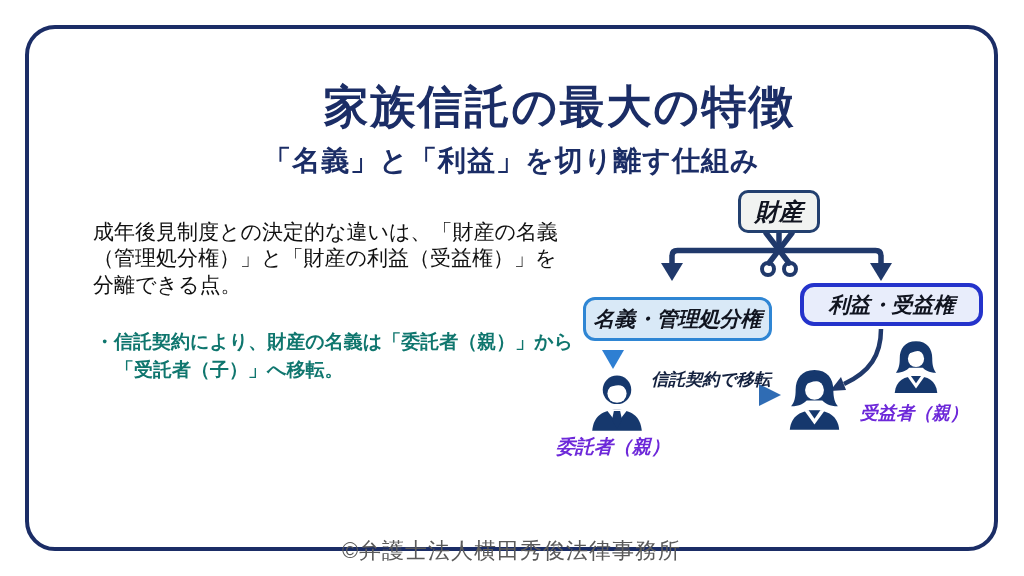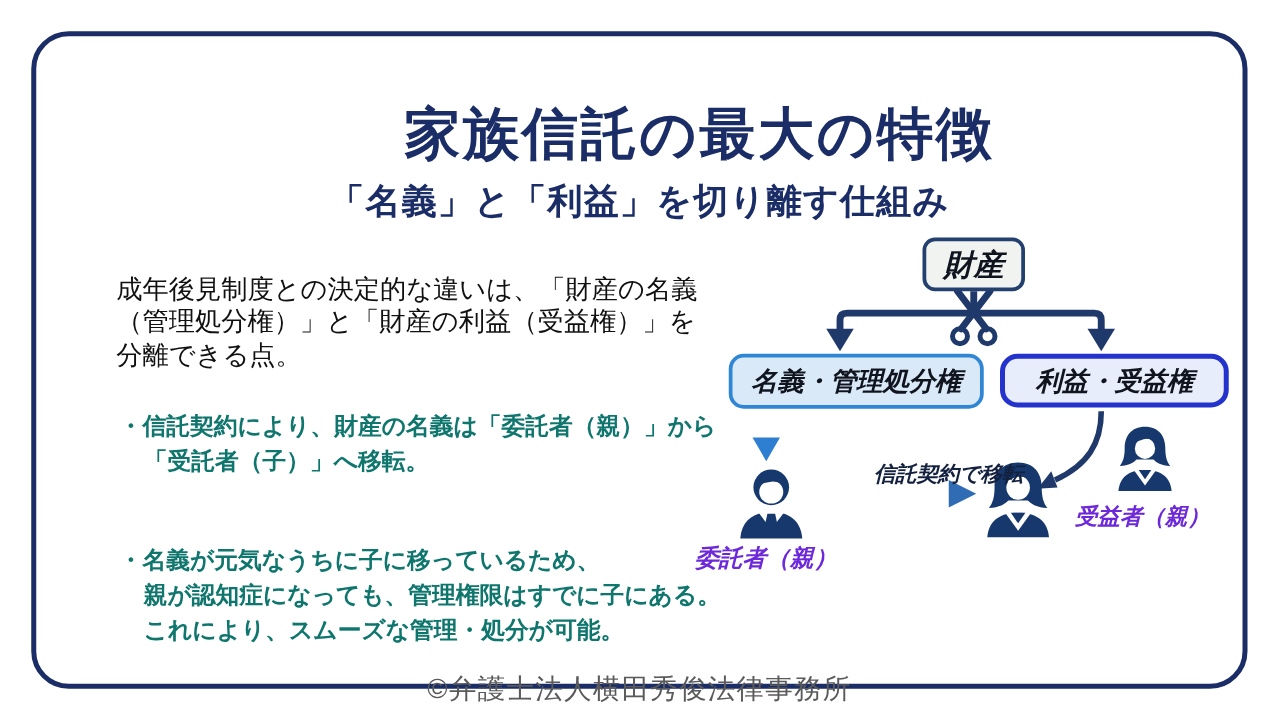--- a/index.html
+++ b/index.html
@@ -43,35 +43,35 @@
   .diagram svg.overlay{position:absolute;left:0;top:0;}
   .dbox{
     position:absolute;box-sizing:border-box;display:flex;align-items:center;
     justify-content:center;font-weight:700;color:#10141f;text-align:center;
   }
   #box-property{
     left:178px;top:10px;width:82px;height:43px;background:#f1f3f1;
     border:3px solid #23406f;border-radius:10px;font-size:24px;
   }
   #box-ownership{
-    left:23px;top:103px;width:204px;height:44px;background:#d9e9f7;
+    left:23px;top:117px;width:189px;height:44px;background:#d9e9f7;
     border:3px solid #2f86d4;border-radius:12px;font-size:21px;
   }
   #box-benefit{
     left:240px;top:103px;width:183px;height:43px;background:#e8edfb;
     border:4px solid #2433cb;border-radius:14px;font-size:21px;
   }
   .plabel{
     position:absolute;font-weight:700;font-size:19px;color:#6d28d9;
     text-align:center;white-space:nowrap;
   }
   #label-settlor{left:-7px;top:254px;width:120px;}
   #label-trustee{left:190px;top:255px;width:120px;}
   #label-beneficiary{left:295px;top:221px;width:118px;font-size:18px;}
-  #label-transfer{left:91px;top:188px;width:120px;font-size:17px;color:#13213f;margin-left:48px;}
+  #label-transfer{left:91px;top:188px;width:120px;font-size:17px;color:#13213f;}
   .navy-stroke{stroke:#20396b;}
   .navy-fill{fill:#20396b;}
   .person{fill:#16386d;}
   .person-light{fill:#ffffff;}
 </style>
 </head>
 <body>
 
 <div class="card">
 
@@ -80,25 +80,20 @@
 
   <div class="intro">成年後見制度との決定的な違いは、「財産の名義
 （管理処分権）」と「財産の利益（受益権）」を
 分離できる点。</div>
 
   <ul class="bullets" id="bullets-transfer">
     <li>・信託契約により、財産の名義は「委託者（親）」から
 「受託者（子）」へ移転。</li>
   </ul>
 
-  <ul class="bullets" id="bullets-benefit">
-    <li>・名義が元気なうちに子に移っているため、
-親が認知症になっても、管理権限はすでに子にある。
-これにより、スムーズな管理・処分が可能。</li>
-  </ul>
 
   <div class="footer">©弁護士法人横田秀俊法律事務所</div>
 </div>
 
 <div class="diagram">
 
   <svg class="overlay" width="430" height="300" viewBox="0 0 430 300">
     <defs>
       <linearGradient id="gradDown" x1="0" y1="0" x2="0" y2="1">
         <stop offset="0" stop-color="#1e68b8"></stop>

